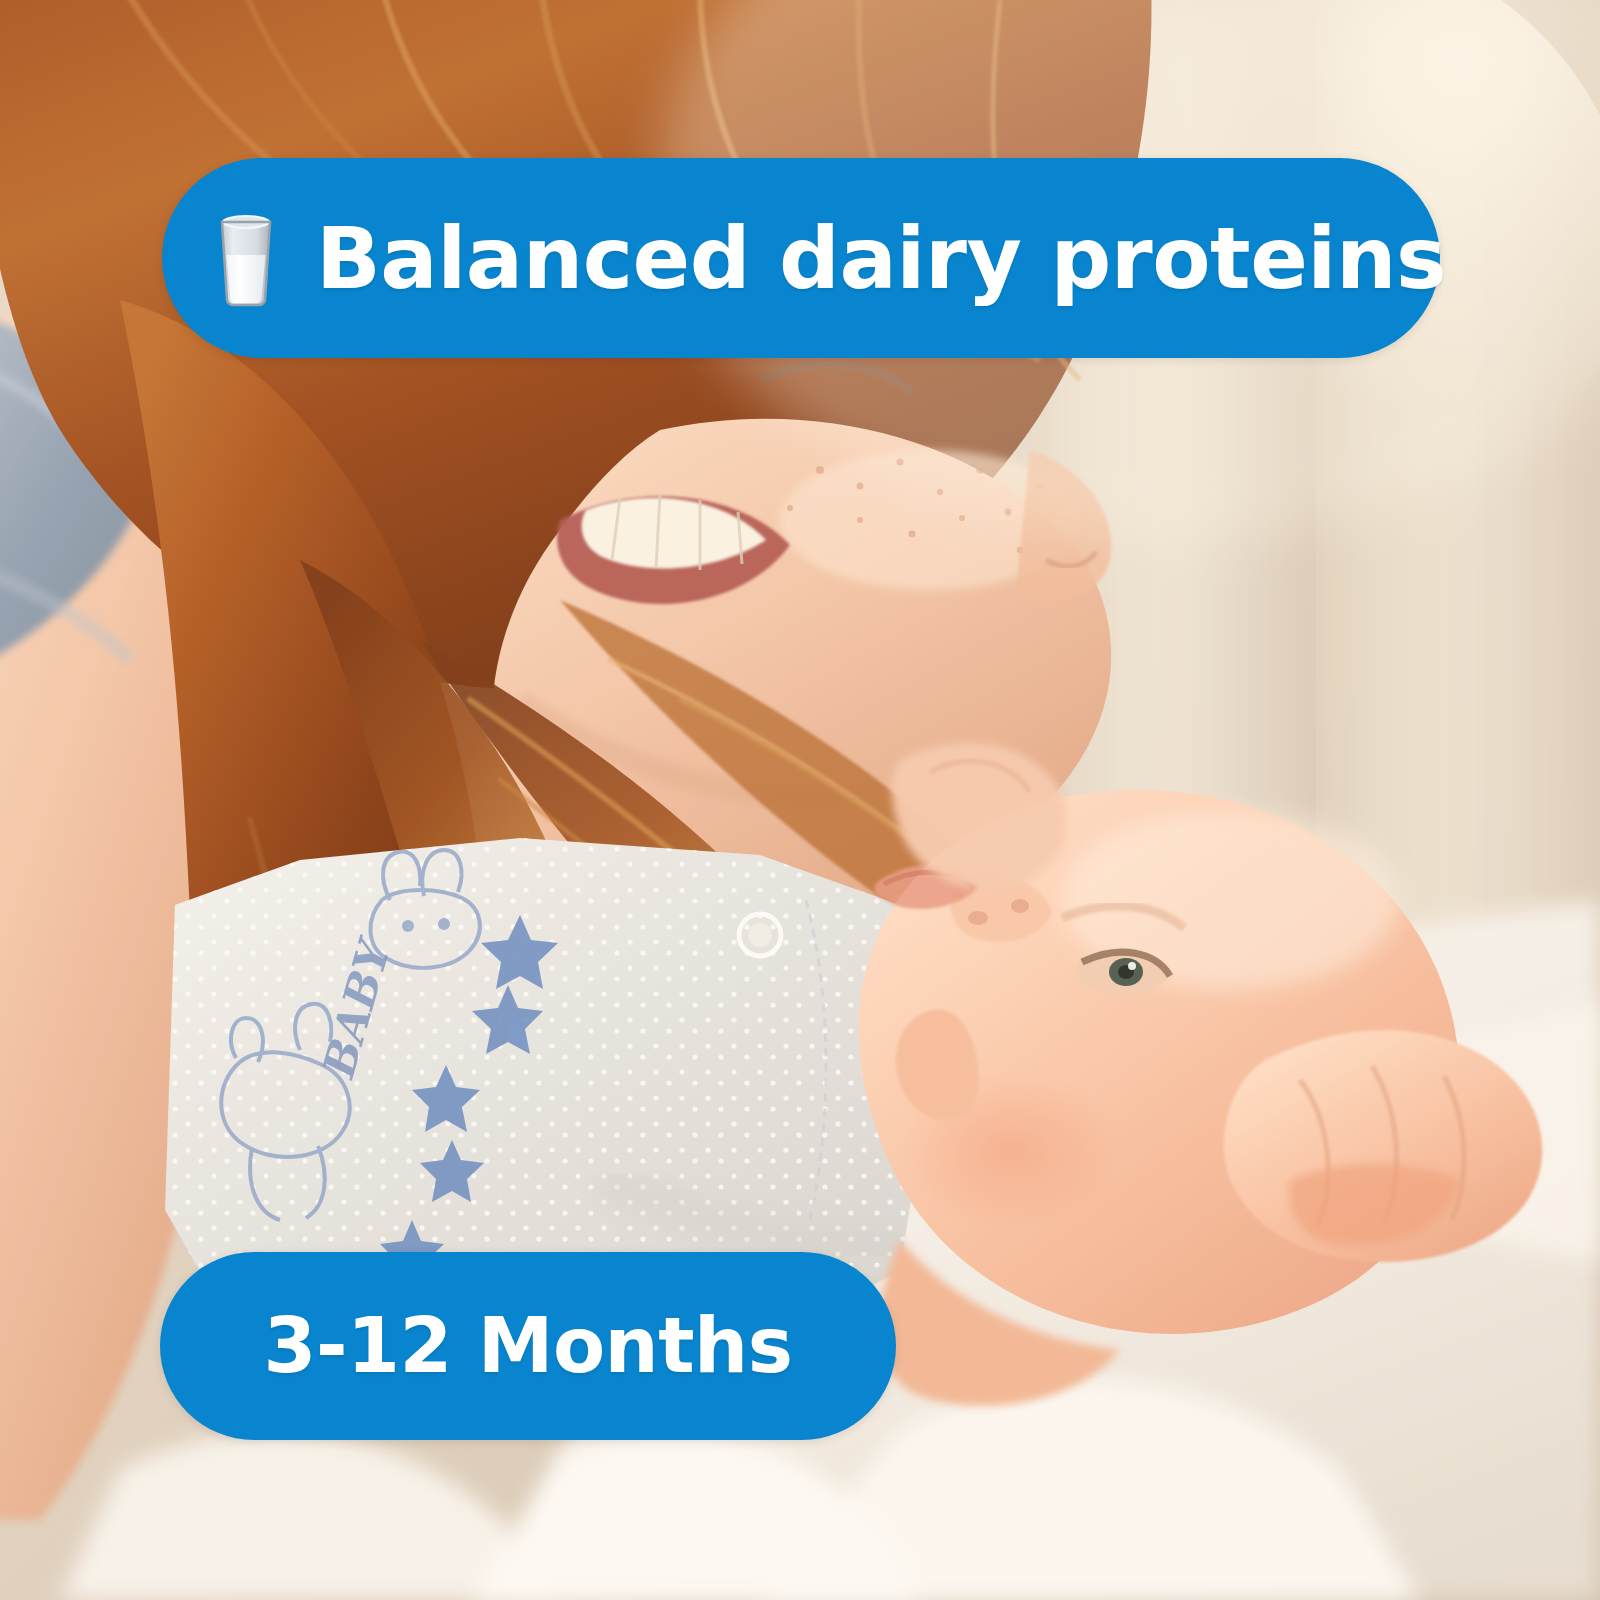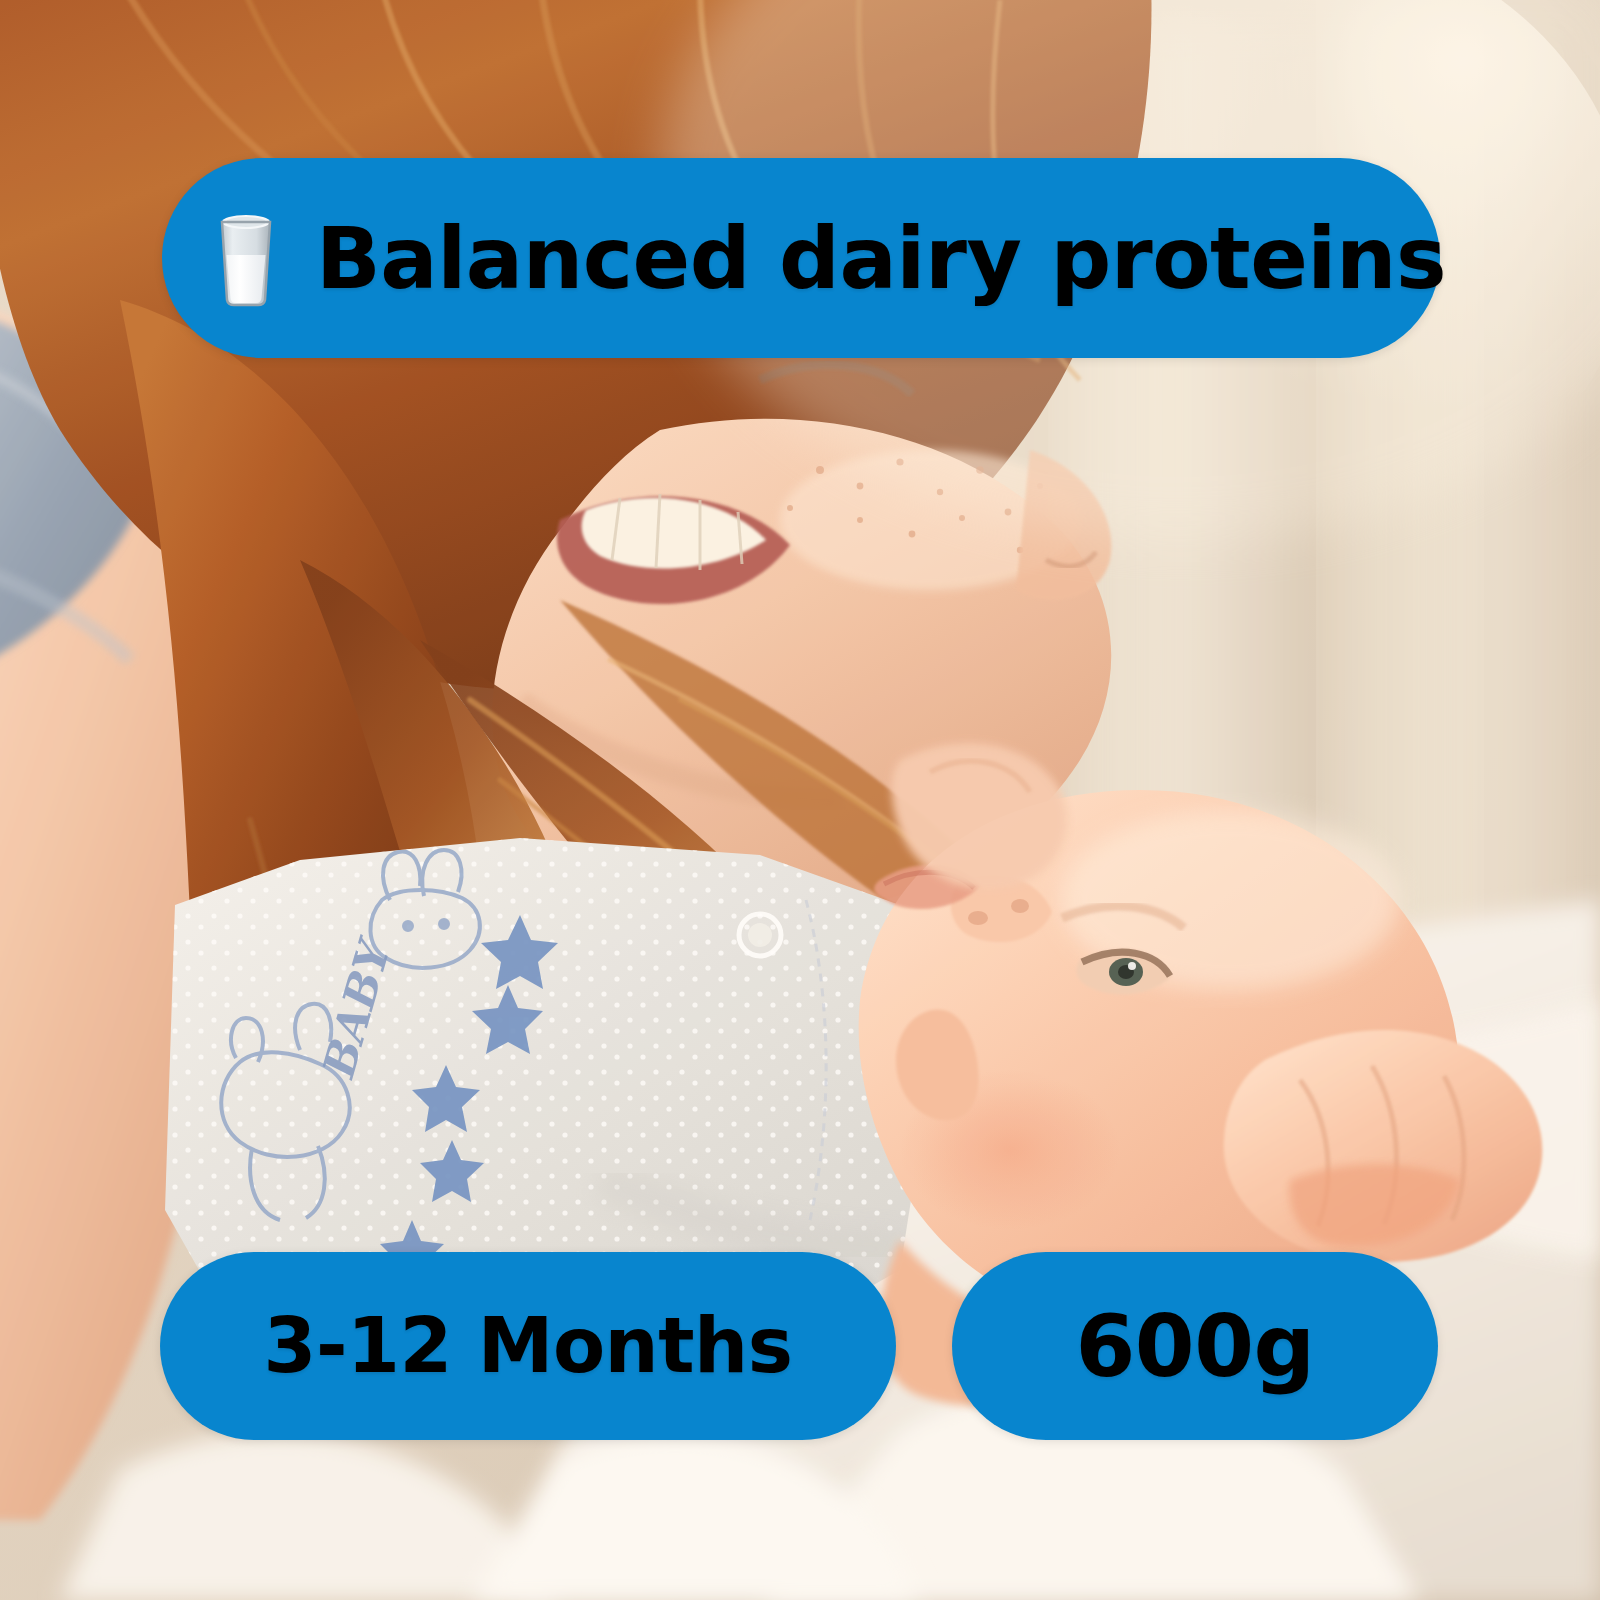--- a/index.html
+++ b/index.html
@@ -35,21 +35,21 @@
     justify-content: center;
     background: #0885CE;
     border-radius: 999px;
     box-sizing: border-box;
     box-shadow: 0 2px 10px rgba(0,0,0,0.10);
   }
 
   .badge-label {
     font-family: "DejaVu Sans", sans-serif;
     font-weight: bold;
-    color: #000000;
+    color: #ffffff;
     letter-spacing: -0.5px;
     white-space: nowrap;
     text-shadow: 0 2px 3px rgba(0,0,0,0.10);
   }
 
   
   #badge-headline {
     left: 162px;
     top: 158px;
     width: 1278px;
@@ -415,17 +415,14 @@
         <path d="M12 14 L60 14 L55 92 Q54 97 48 97 L24 97 Q18 97 17 92 Z" fill="none" stroke="#97a3ac" stroke-width="2.5"></path>
       </svg>
     </span>
     <span class="badge-label">Balanced dairy proteins</span>
   </div>
 
   <div class="badge" id="badge-age">
     <span class="badge-label">3-12 Months</span>
   </div>
 
-  <div class="badge" id="badge-weight">
-    <span class="badge-label">600g</span>
-  </div>
 
 </div>
 
 </body></html>

